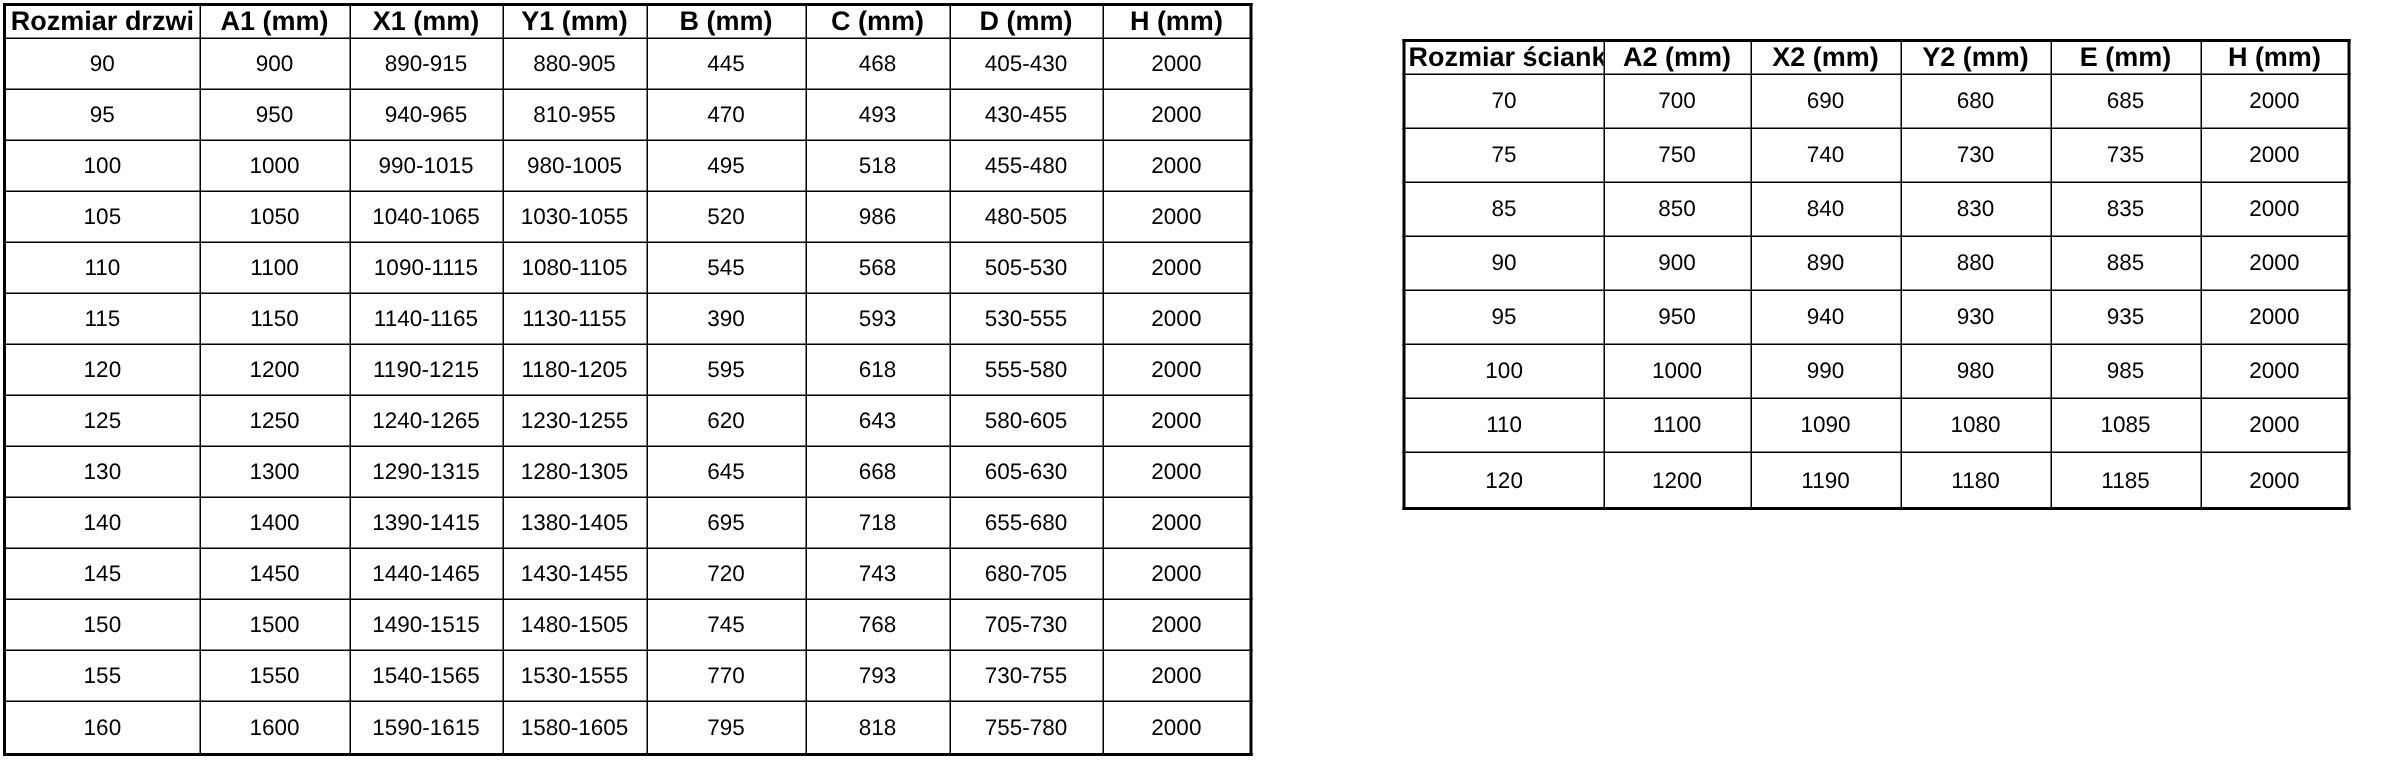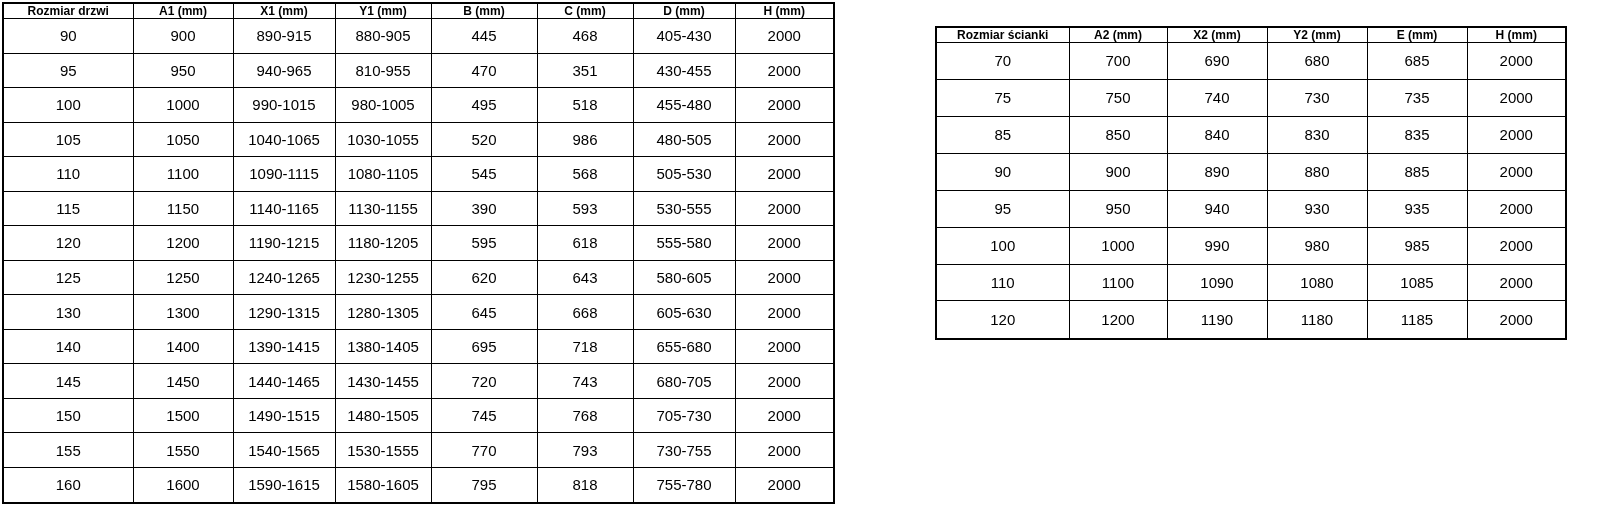--- a/index.html
+++ b/index.html
@@ -26,21 +26,21 @@
   table.spec-table td {
     border: 1px solid #000000;
     text-align: center;
     vertical-align: middle;
     padding: 0 2px;
     overflow: hidden;
     white-space: nowrap;
   }
   table.spec-table th {
     font-weight: bold;
-    font-size: 12px;
+    font-size: 18px;
   }
   table.spec-table td {
     font-weight: normal;
     font-size: 15px;
   }
   
   table.left-table {
     left: 2px;
     top: 2px;
     width: 831px;
@@ -107,21 +107,21 @@
           <td>468</td>
           <td>405-430</td>
           <td>2000</td>
         </tr>
         <tr>
           <td>95</td>
           <td>950</td>
           <td>940-965</td>
           <td>810-955</td>
           <td>470</td>
-          <td>351</td>
+          <td>493</td>
           <td>430-455</td>
           <td>2000</td>
         </tr>
         <tr>
           <td>100</td>
           <td>1000</td>
           <td>990-1015</td>
           <td>980-1005</td>
           <td>495</td>
           <td>518</td>

